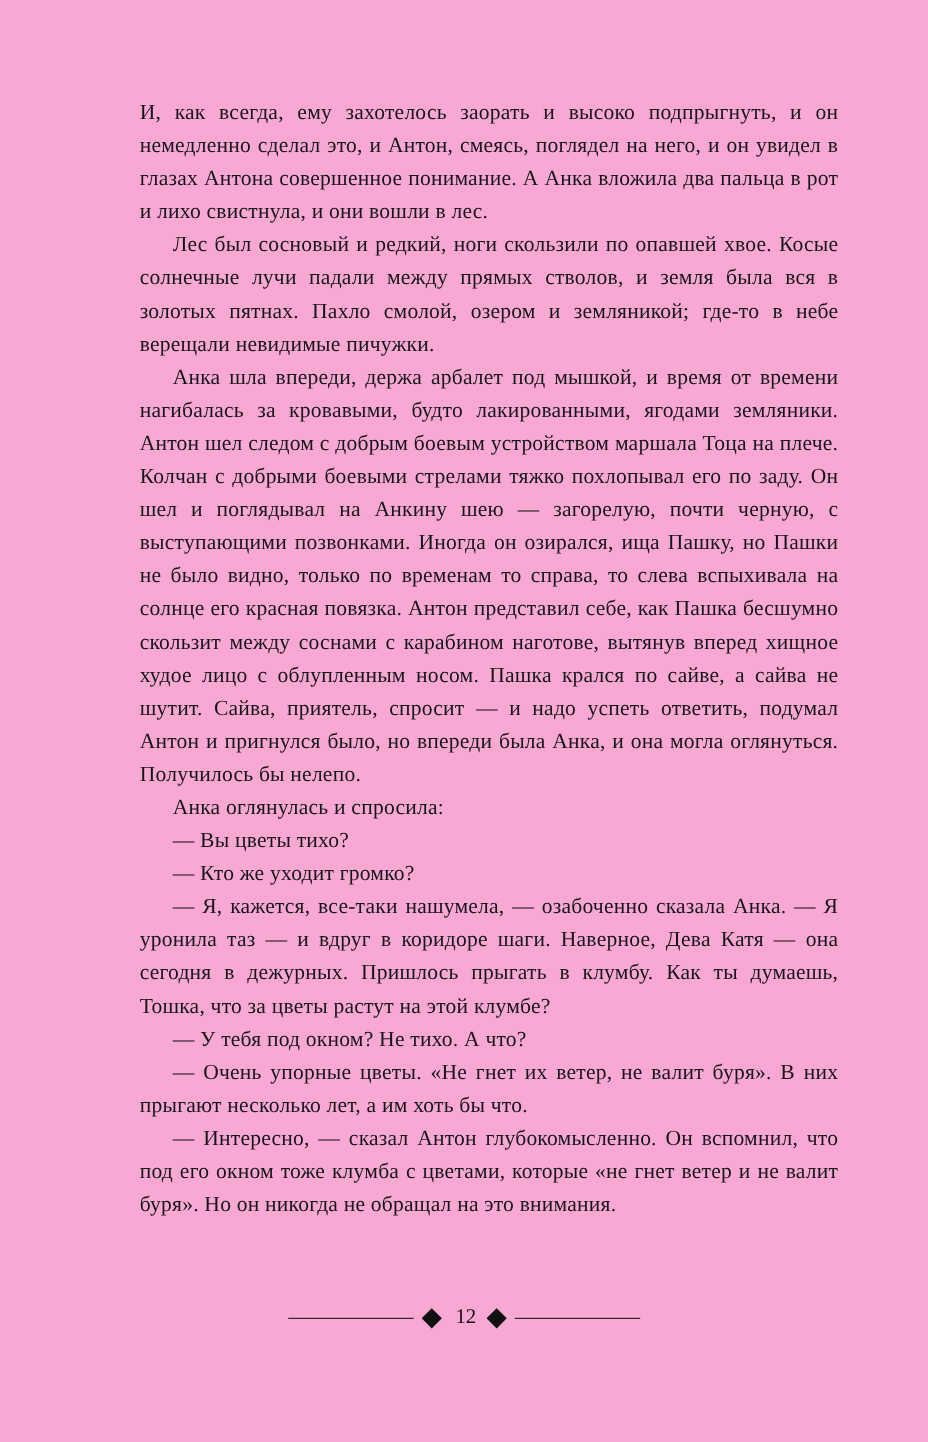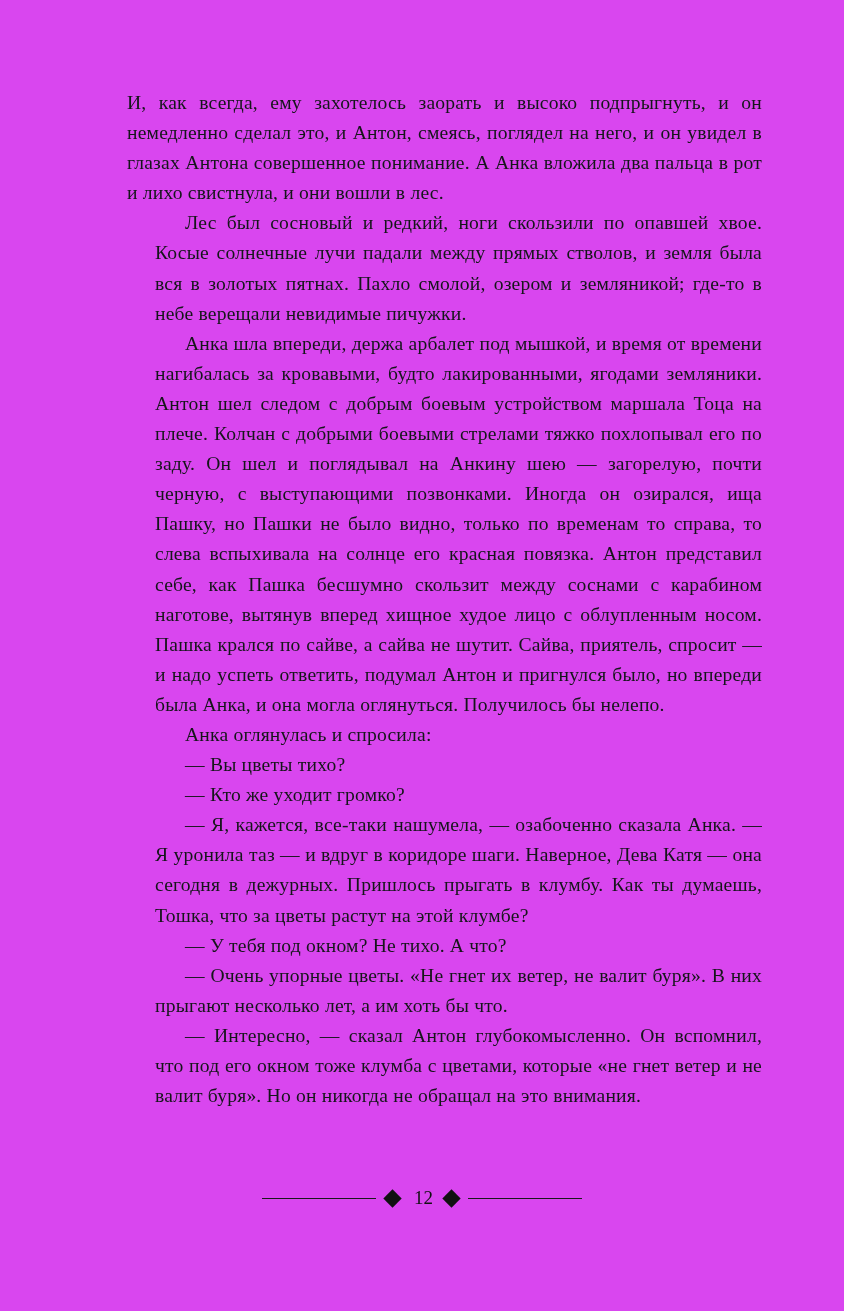--- a/index.html
+++ b/index.html
@@ -14,41 +14,40 @@
     font-family: "Liberation Serif", "DejaVu Serif", serif;
     color: #111111;
     overflow: hidden;
   }
   .page {
     position: absolute;
     left: 0;
     top: 0;
     width: 844px;
     height: 1311px;
-    background: #d946ef;
+    background: #f9a8d4;
   }
   .text-column {
     position: absolute;
     left: 127px;
     top: 88px;
     width: 635px;
   }
   p.para {
     margin: 0;
     font-size: 19.6px;
     line-height: 30.1px;
     text-align: justify;
     text-justify: inter-word;
     hyphens: manual;
     color: #15161a;
     letter-spacing: 0.01em;
   }
   p.para.indent {
     text-indent: 30px;
-    margin-left: 28px;
   }
   p.para.noindent {
     text-indent: 0;
   }
   .footer {
     position: absolute;
     left: 0;
     top: 1178px;
     width: 844px;
     height: 40px;

